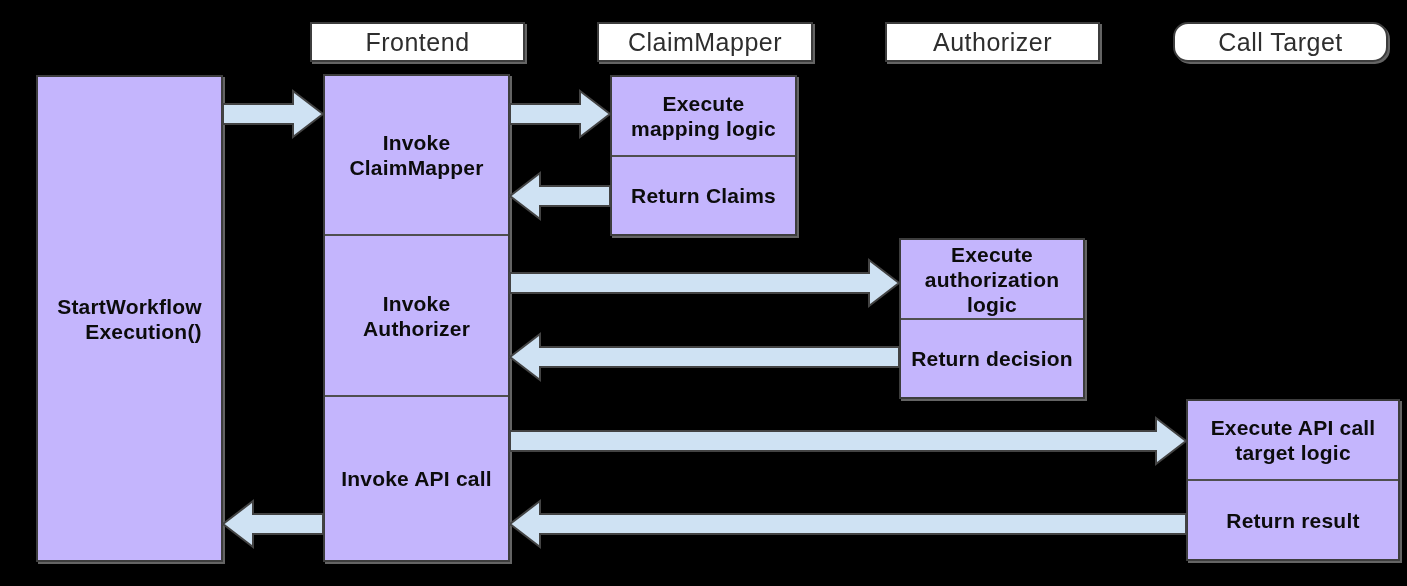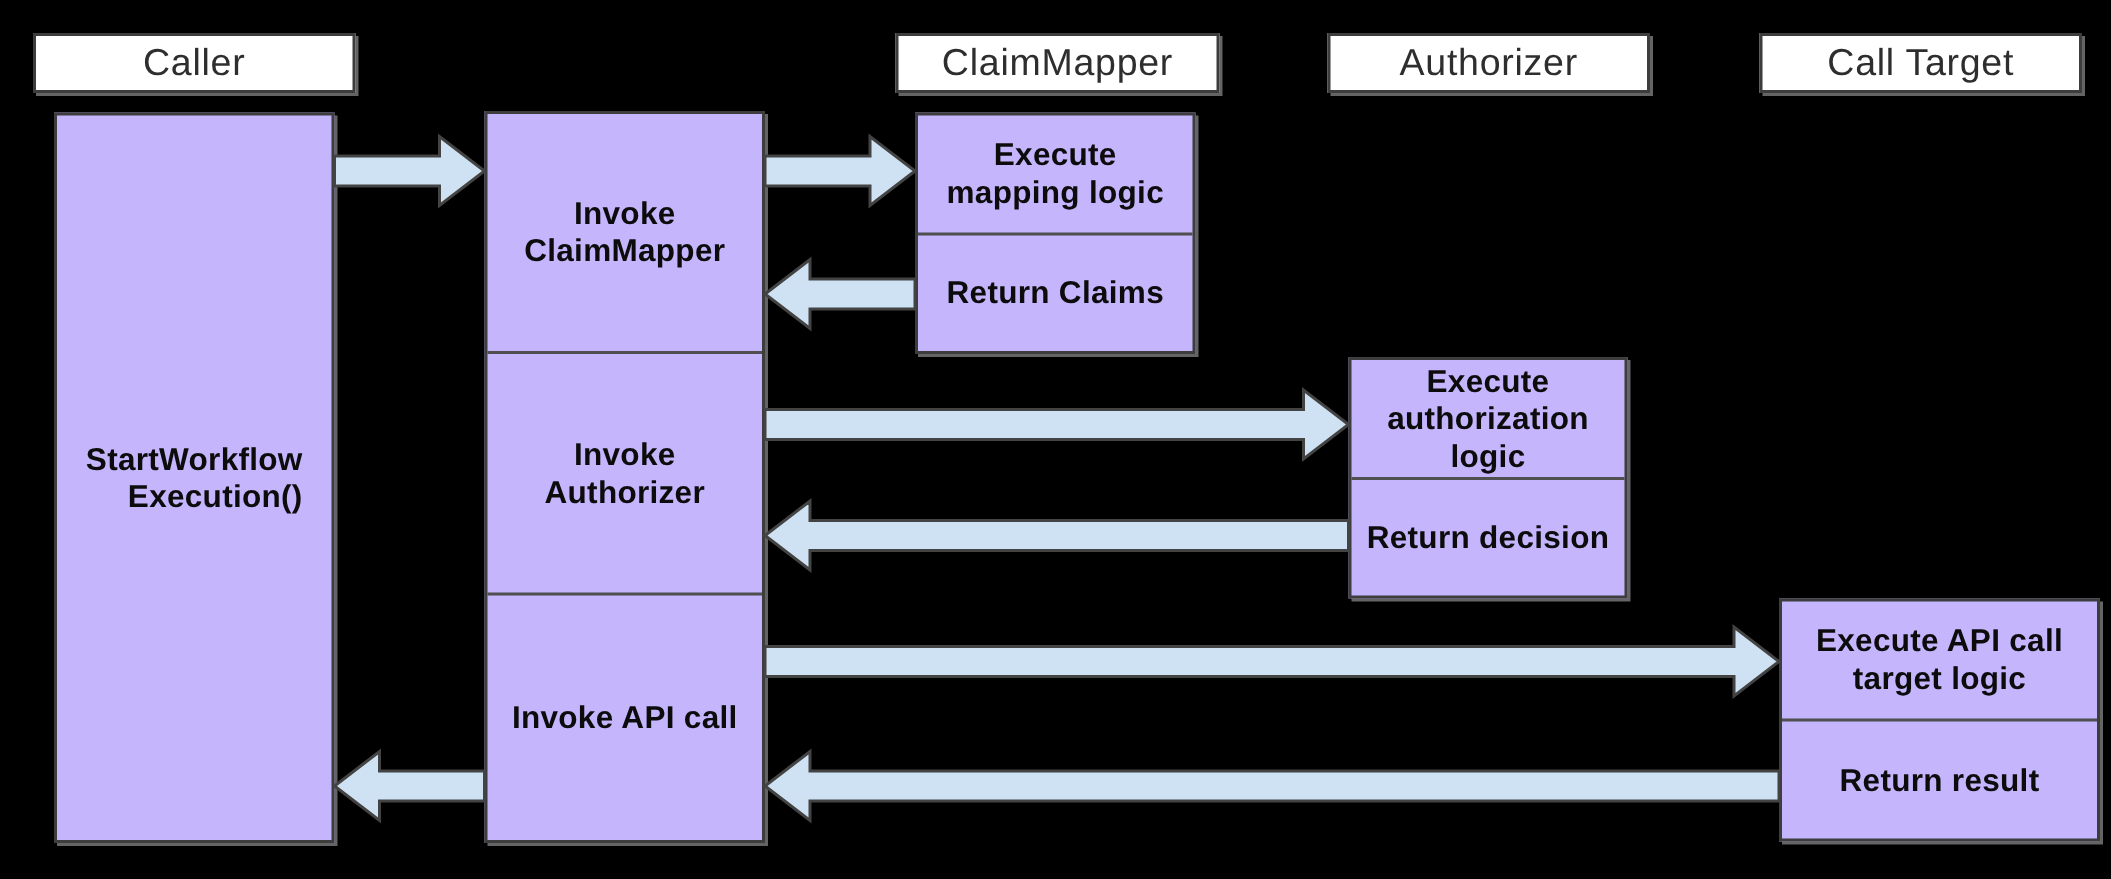--- a/index.html
+++ b/index.html
@@ -75,30 +75,30 @@
     stroke: #434343;
     stroke-width: 2;
     stroke-linejoin: miter;
   }
 </style>
 </head>
 <body>
 
 <div class="canvas">
 
-  <div class="hdr" style="left:22px;   width:215px;">
-    <span class="lbl">Caller</span>
+  <div class="hdr" style="left:310px;  width:215px;">
+    <span class="lbl">Frontend</span>
   </div>
   <div class="hdr" style="left:597px;  width:216px;">
     <span class="lbl">ClaimMapper</span>
   </div>
   <div class="hdr" style="left:885px;  width:215px;">
     <span class="lbl">Authorizer</span>
   </div>
-  <div class="hdr" style="left:1173px; width:215px;">
+  <div class="hdr" style="left:1173px; width:215px;border-radius:15px;">
     <span class="lbl">Call Target</span>
   </div>
 
   <div class="act" style="left:36px; top:75px; width:187px; height:487px;">
     <div class="sec fill">StartWorkflow
 Execution()</div>
   </div>
 
   <div class="act" style="left:323px; top:74px; width:187px; height:488px;">
     <div class="sec" style="height:159px;">Invoke

